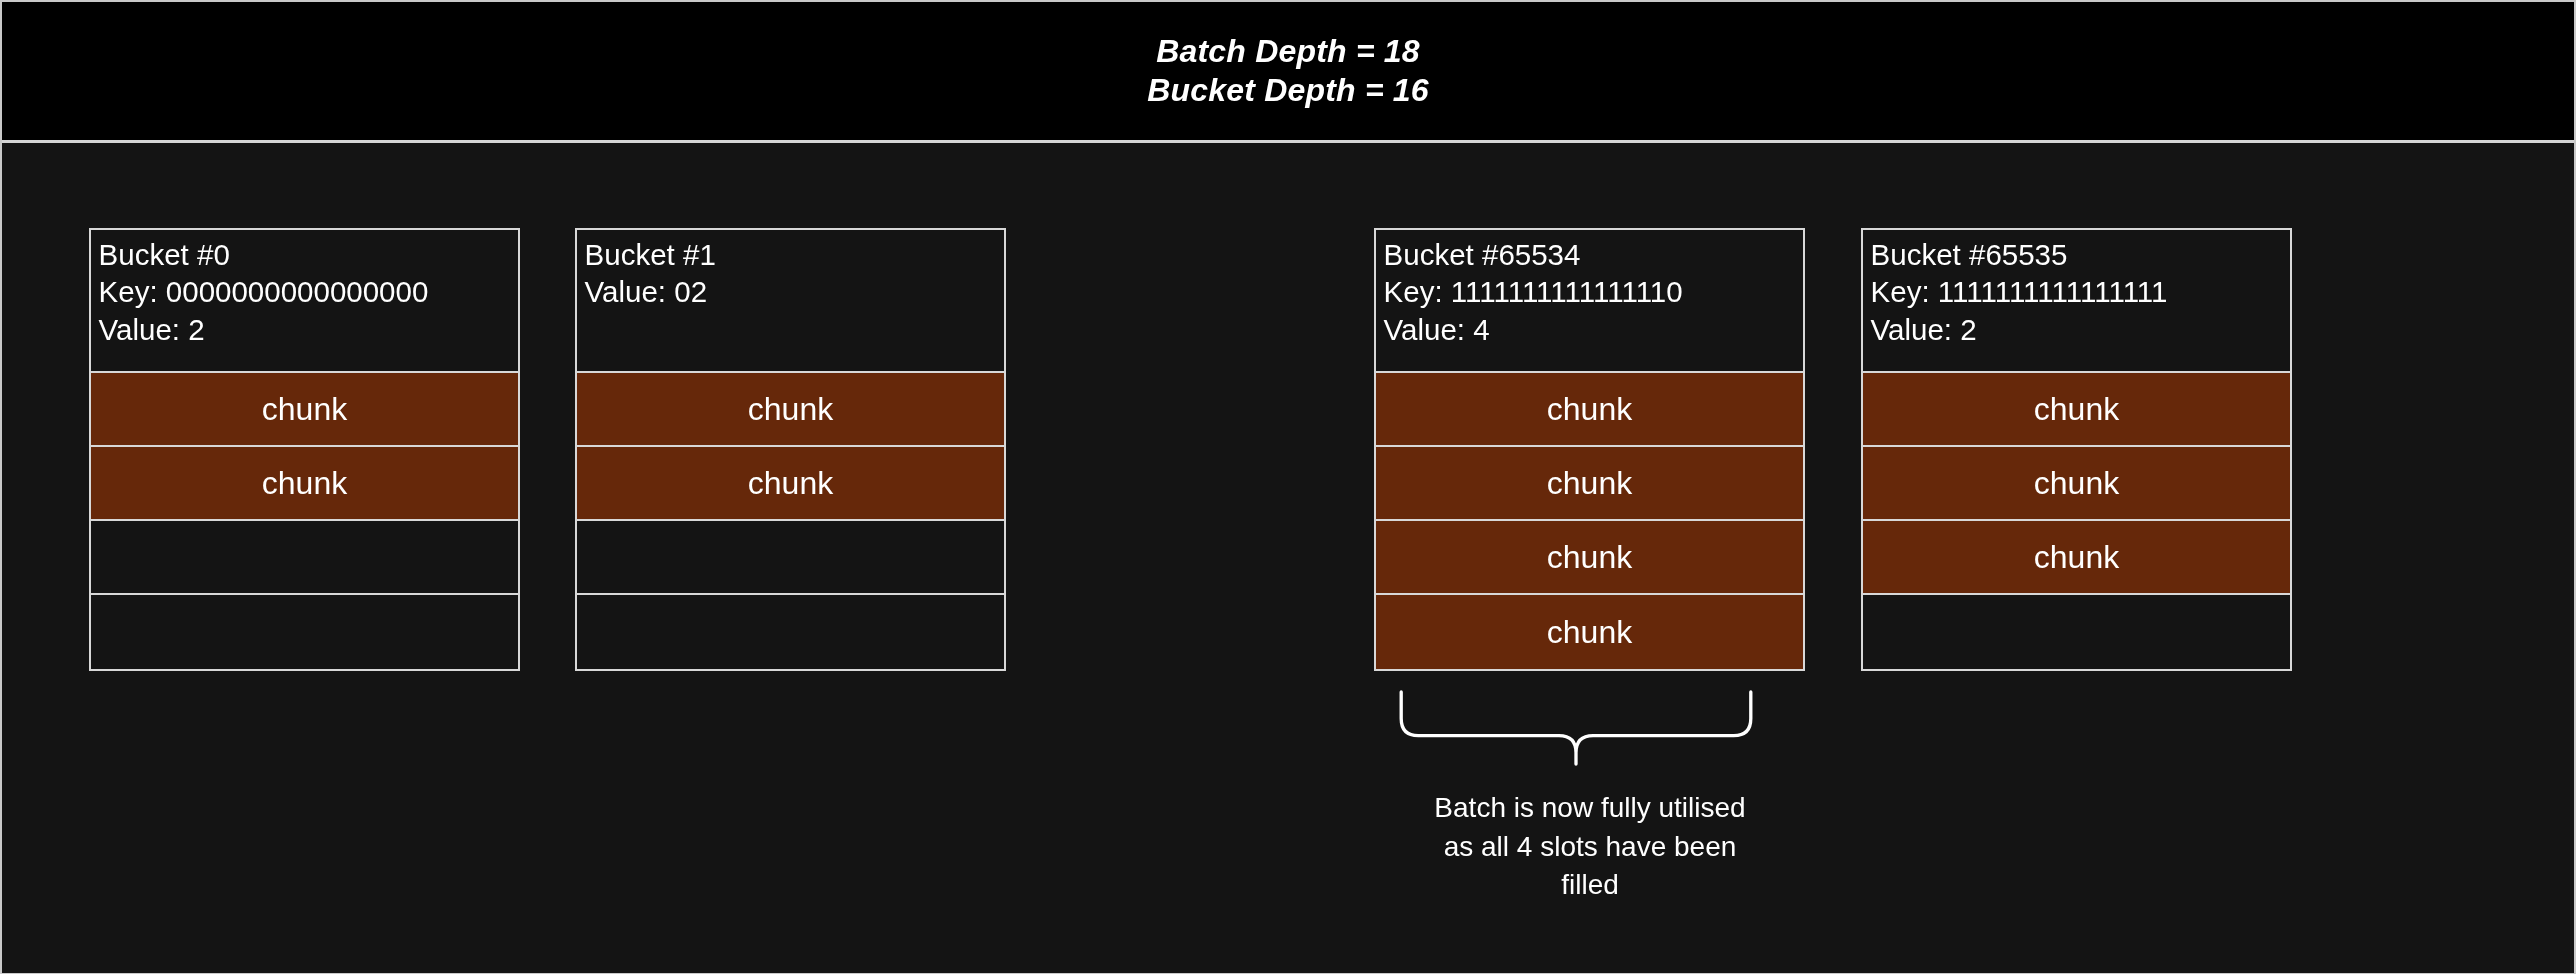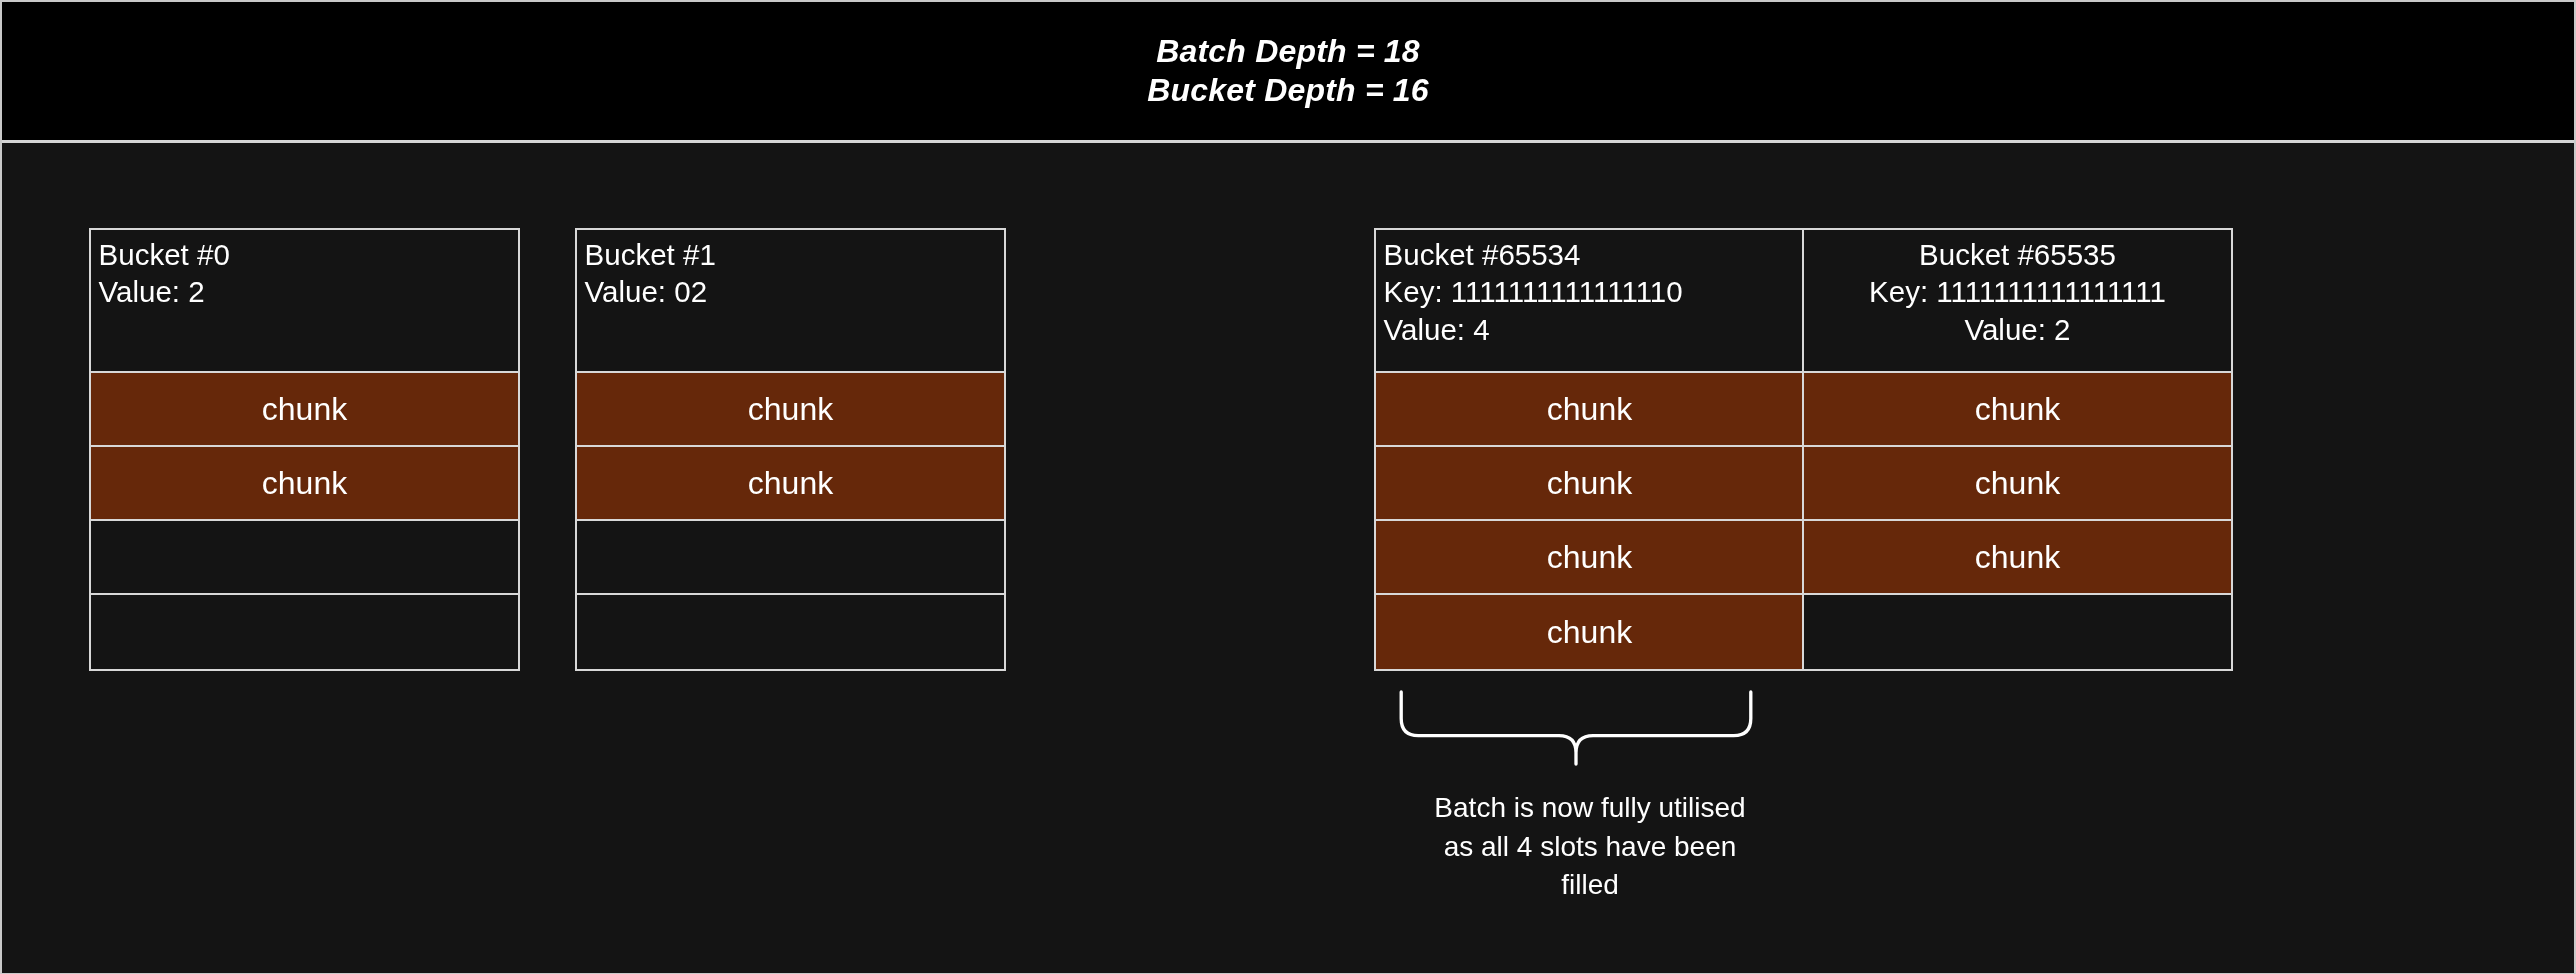--- a/index.html
+++ b/index.html
@@ -130,20 +130,21 @@
 <div id="canvas">
 
   <div class="header-band">
     <div class="header-line">Batch Depth = 18</div>
     <div class="header-line">Bucket Depth = 16</div>
   </div>
 
   <div class="bucket" style="left:87px; top:226px;">
     <div class="bucket-head">
       <div>Bucket #0</div>
+      <div>Key: 0000000000000000</div>
       <div>Value: 2</div>
     </div>
     <div class="slot filled">
         <span class="slot-label">chunk</span>
       </div>
     <div class="slot filled">
         <span class="slot-label">chunk</span>
       </div>
     <div class="slot">
         <span class="slot-label"></span>
@@ -186,21 +187,21 @@
         <span class="slot-label">chunk</span>
       </div>
     <div class="slot filled">
         <span class="slot-label">chunk</span>
       </div>
     <div class="slot filled">
         <span class="slot-label">chunk</span>
       </div>
   </div>
 
-  <div class="bucket" style="left:1800px; top:226px;text-align:center;">
+  <div class="bucket" style="left:1859px; top:226px;">
     <div class="bucket-head">
       <div>Bucket #65535</div>
       <div>Key: 1111111111111111</div>
       <div>Value: 2</div>
     </div>
     <div class="slot filled">
         <span class="slot-label">chunk</span>
       </div>
     <div class="slot filled">
         <span class="slot-label">chunk</span>

